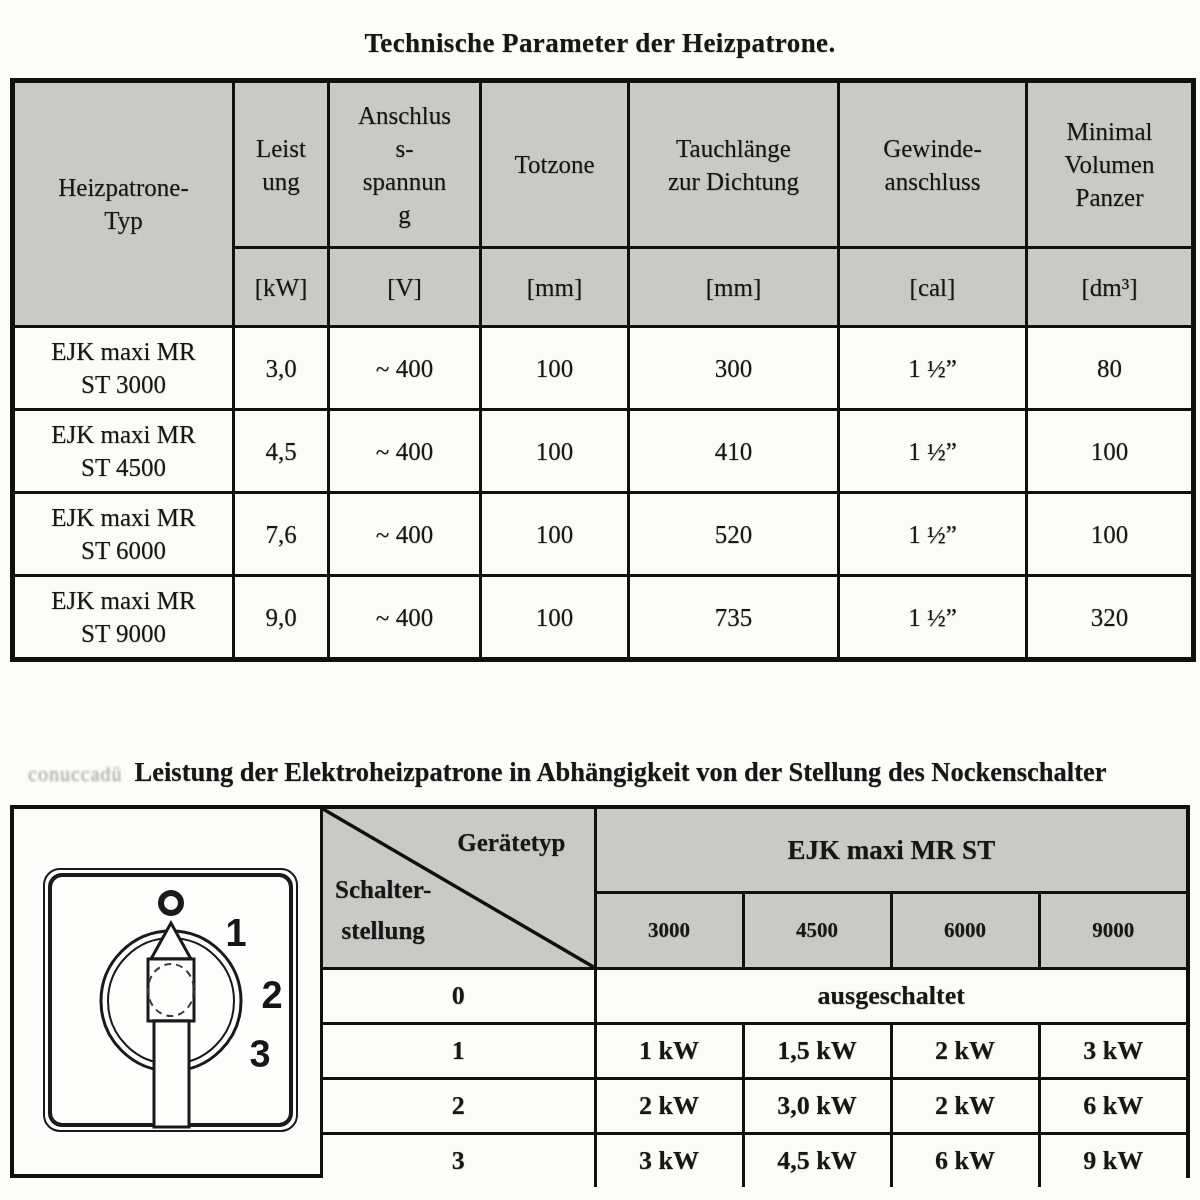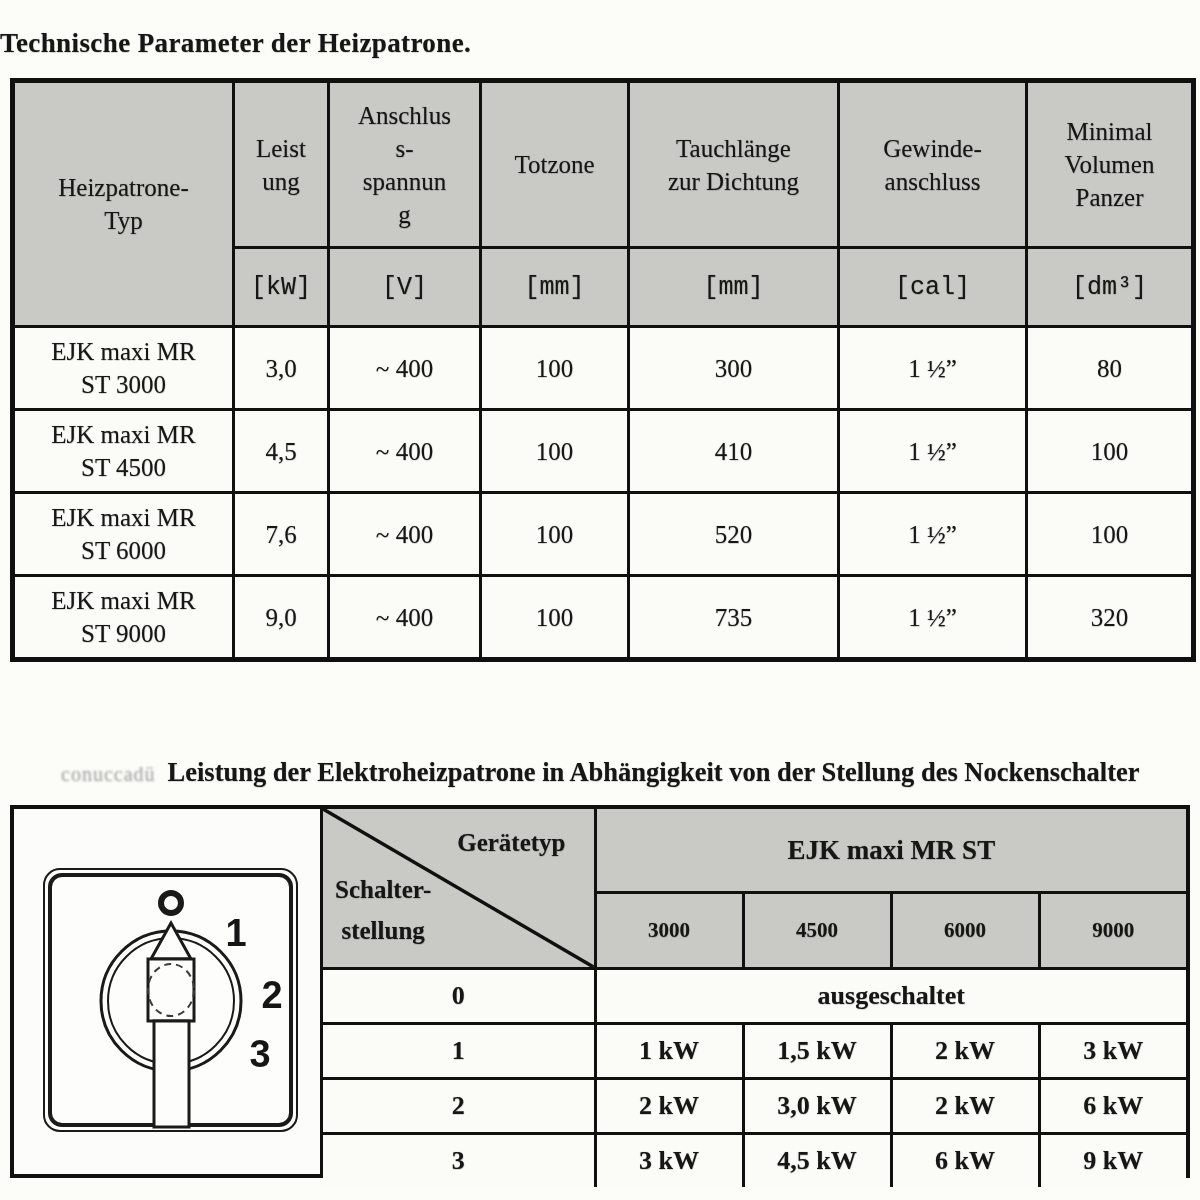--- a/index.html
+++ b/index.html
@@ -7,46 +7,46 @@
     width:1200px;height:1200px;position:relative;
     background:#fcfcf9;
     font-family:"Liberation Serif", serif;
     color:#161616;
     overflow:hidden;
   }
   .scan{ text-shadow: 0 0 1px rgba(55,55,55,.45), .5px .5px 0 rgba(55,55,55,.14); }
 
   
   #title1{
-    position:absolute;top:28px;left:0;width:1200px;text-align:left;
+    position:absolute;top:28px;left:0;width:1200px;text-align:center;
     font-size:27px;font-weight:bold;letter-spacing:.4px;
   }
 
   
   #table1{
     position:absolute;left:10px;top:78px;
     border-collapse:collapse;table-layout:fixed;width:1181px;
     border:5px solid #101010;
   }
   #table1 td{
     border:3px solid #101010;
     text-align:center;vertical-align:middle;
     font-size:25px;line-height:1.32;
     white-space:pre-line;padding:0 2px;
     background:#fbfbf7;
   }
   #table1 td.gray{ background:#c9c9c6; }
   #table1 tr.r-name td{ height:163px; }
-  #table1 tr.r-unit td{ height:76px;font-family:Liberation Mono, monospace; }
+  #table1 tr.r-unit td{ height:76px; }
   #table1 tr.r-data td{ height:80px; }
 
   
   #title2{
     position:absolute;top:757px;left:0;width:1200px;box-sizing:border-box;
-    padding-left:61px;white-space:nowrap;overflow:hidden;
+    padding-left:28px;white-space:nowrap;overflow:hidden;
     font-size:26.5px;font-weight:bold;
   }
   #title2 .faded{
     display:inline-block;margin-right:12px;
     font-size:20px;font-weight:normal;
     opacity:.38;filter:blur(1.3px);
     letter-spacing:1px;
   }
 
   

